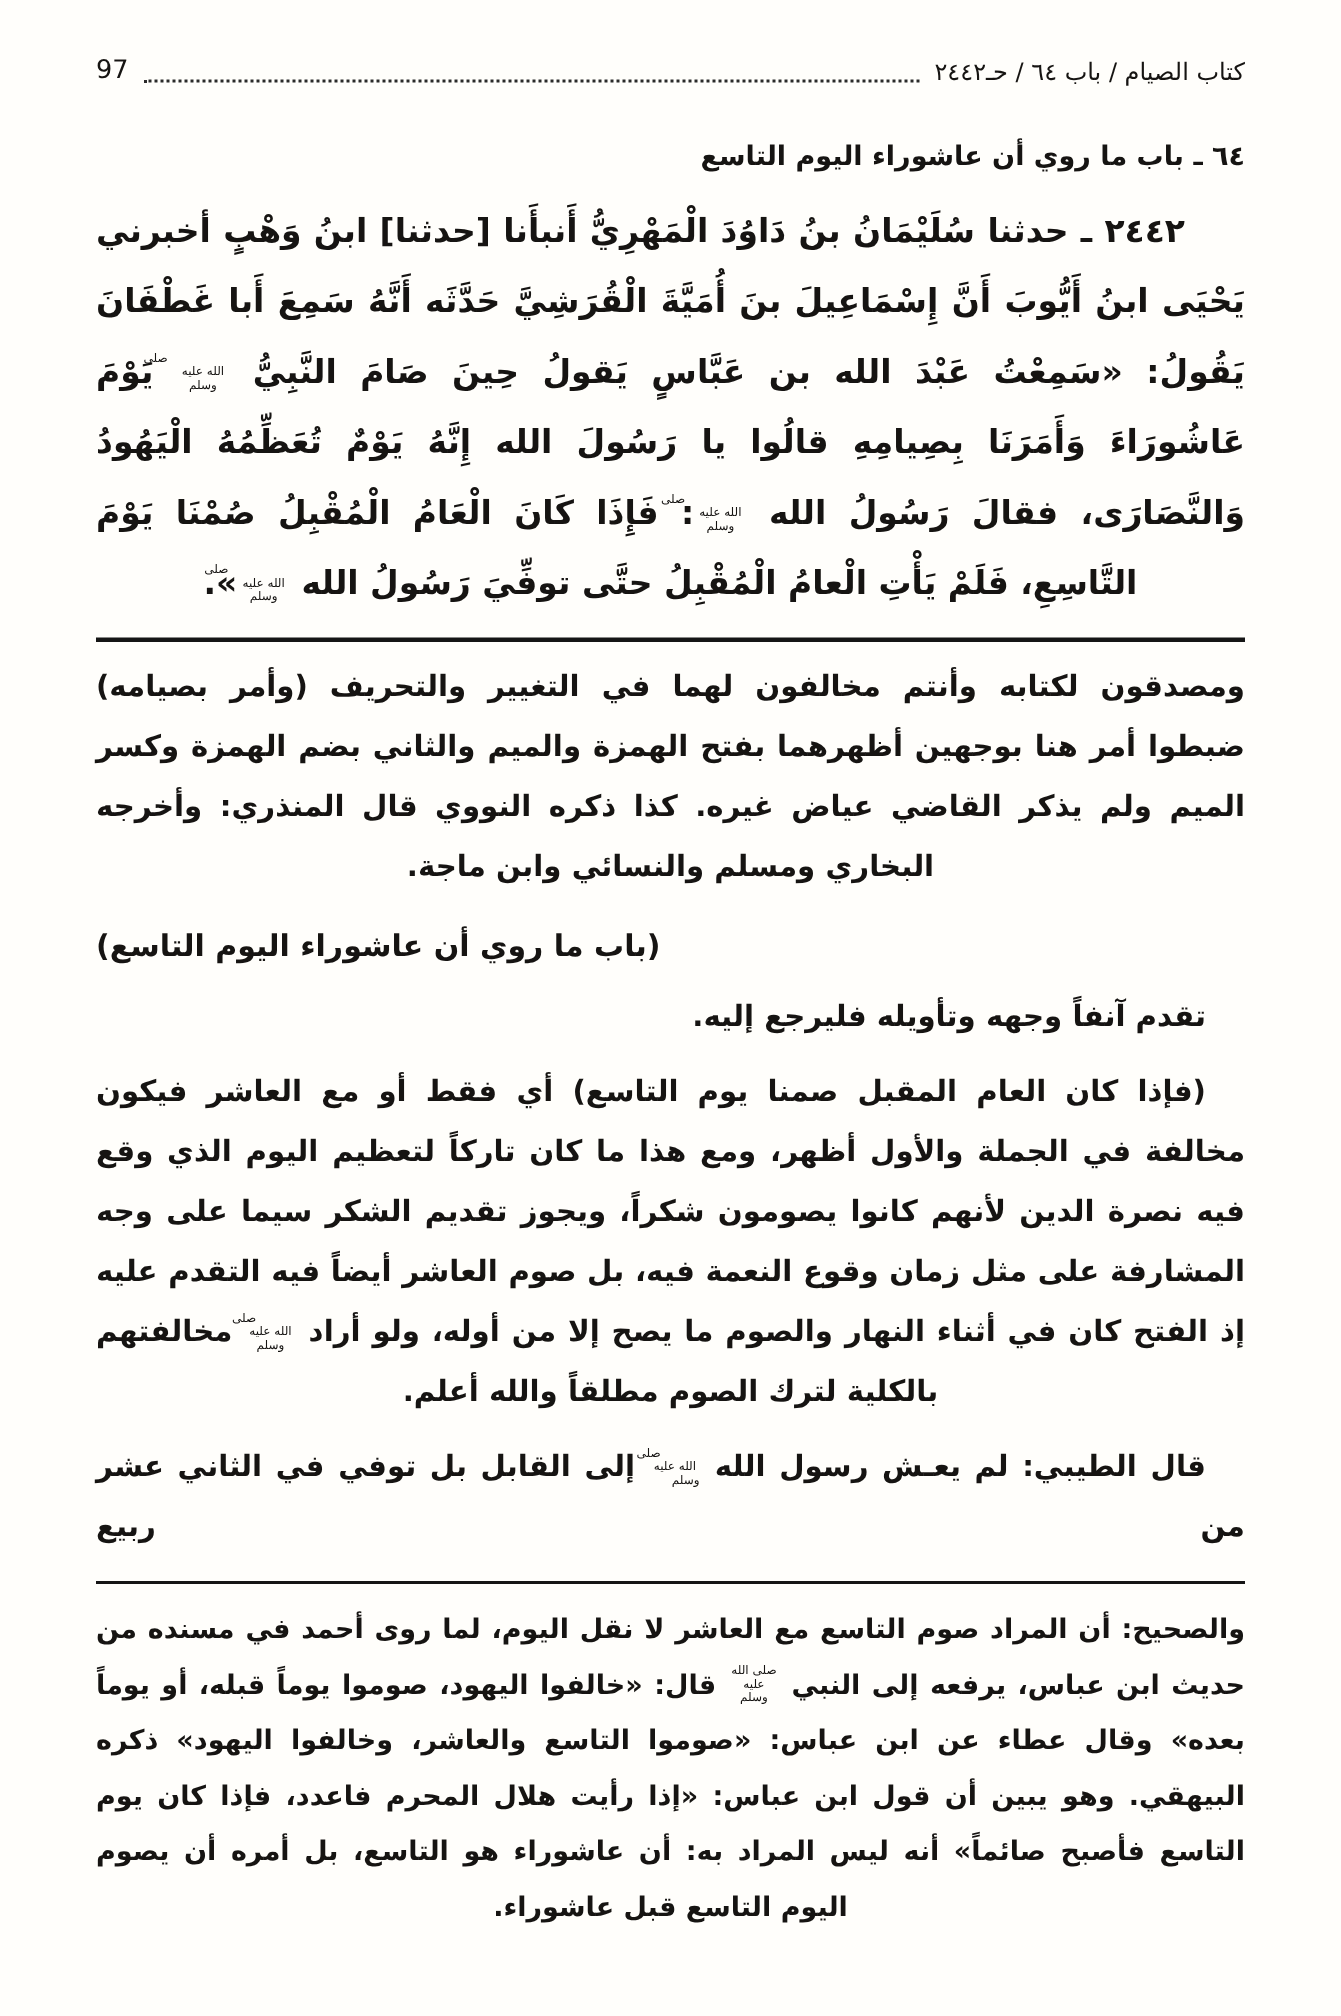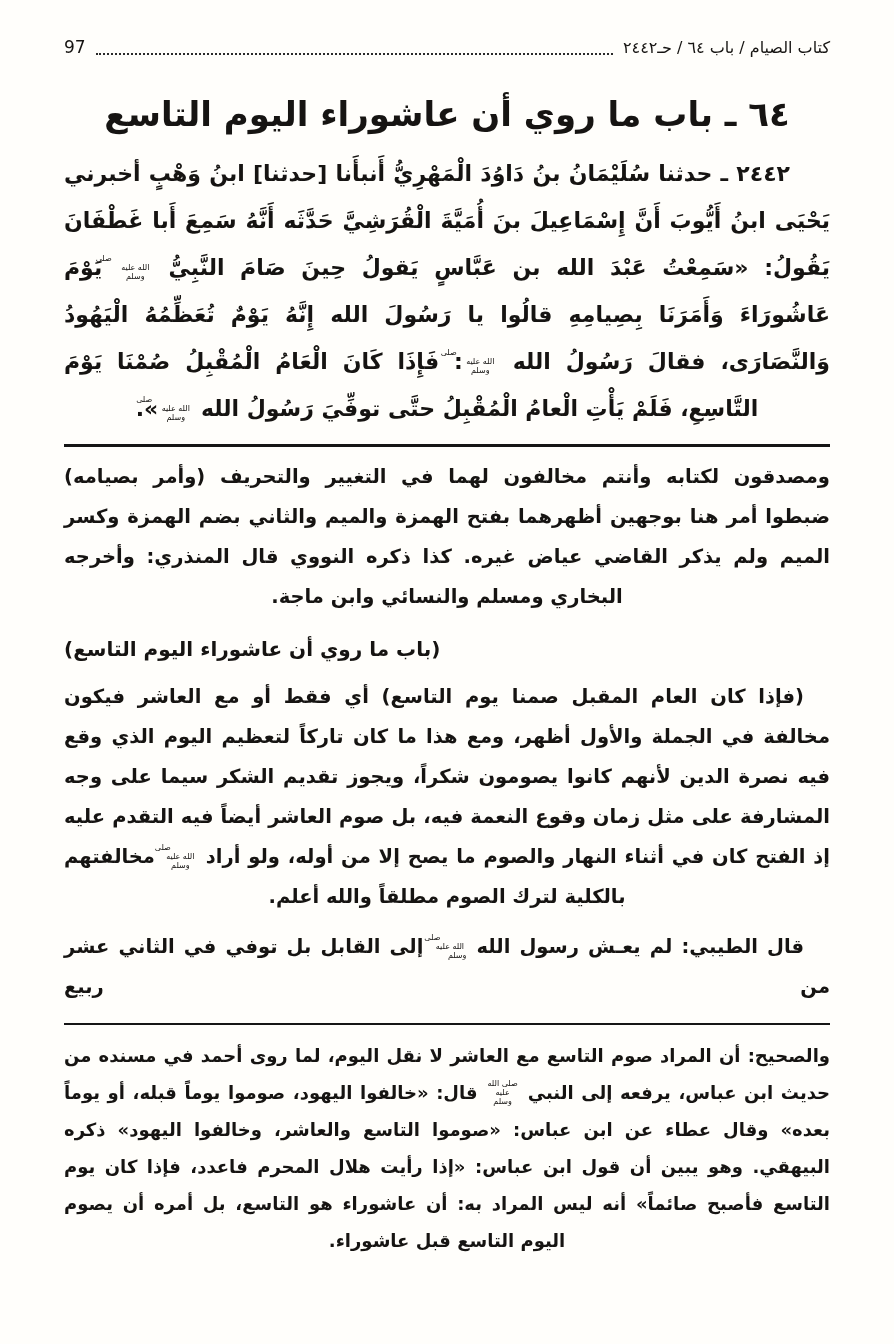--- a/index.html
+++ b/index.html
@@ -30,22 +30,22 @@
     flex: 1;
     border-bottom: 2.5px dotted #2a2a2a;
     margin: 0 10px 5px 10px;
     height: 1px;
   }
   .ph-num { white-space: nowrap; font-size: 17px; }
 
   
   .chapter-title {
     margin: 34px 0 6px 0;
-    text-align: center;
-    font-size: 34px;
+    text-align: right;
+    font-size: 18px;
     font-weight: bold;
     letter-spacing: 0;
   }
   .chapter-title .heavy { font-weight: 900; }
 
   
   .hadith {
     margin: 16px 0 6px 0;
     font-size: 22px;
     line-height: 47px;
@@ -115,20 +115,21 @@
 
   <p class="hadith">٢٤٤٢ ـ حدثنا سُلَيْمَانُ بنُ دَاوُدَ الْمَهْرِيُّ أَنبأَنا [حدثنا] ابنُ وَهْبٍ أخبرني يَحْيَى ابنُ أَيُّوبَ أَنَّ إِسْمَاعِيلَ بنَ أُمَيَّةَ الْقُرَشِيَّ حَدَّثَه أَنَّهُ سَمِعَ أَبا غَطْفَانَ يَقُولُ: «سَمِعْتُ عَبْدَ الله بن عَبَّاسٍ يَقولُ حِينَ صَامَ النَّبِيُّ <span class="pbuh">صلى الله عليه وسلم</span> يَوْمَ عَاشُورَاءَ وَأَمَرَنَا بِصِيامِهِ قالُوا يا رَسُولَ الله إِنَّهُ يَوْمٌ تُعَظِّمُهُ الْيَهُودُ وَالنَّصَارَى، فقالَ رَسُولُ الله <span class="pbuh">صلى الله عليه وسلم</span>: فَإِذَا كَانَ الْعَامُ الْمُقْبِلُ صُمْنَا يَوْمَ التَّاسِعِ، فَلَمْ يَأْتِ الْعامُ الْمُقْبِلُ حتَّى توفِّيَ رَسُولُ الله <span class="pbuh">صلى الله عليه وسلم</span>».</p>
 
   <hr class="rule">
 
   <section class="commentary">
     <p class="c-cont"><span>ومصدقون لكتابه وأنتم مخالفون لهما في التغيير والتحريف </span><b>(وأمر بصيامه)</b><span> ضبطوا أمر هنا بوجهين أظهرهما بفتح الهمزة والميم والثاني بضم الهمزة وكسر الميم ولم يذكر القاضي عياض غيره. كذا ذكره النووي قال المنذري: وأخرجه البخاري ومسلم والنسائي وابن ماجة.</span></p>
 
     <p class="c-heading">(باب ما روي أن عاشوراء اليوم التاسع)</p>
 
+    <p class="c-short">تقدم آنفاً وجهه وتأويله فليرجع إليه.</p>
 
     <p class="c-just"><b>(فإذا كان العام المقبل صمنا يوم التاسع)</b><span> أي فقط أو مع العاشر فيكون مخالفة في الجملة والأول أظهر، ومع هذا ما كان تاركاً لتعظيم اليوم الذي وقع فيه نصرة الدين لأنهم كانوا يصومون شكراً، ويجوز تقديم الشكر سيما على وجه المشارفة على مثل زمان وقوع النعمة فيه، بل صوم العاشر أيضاً فيه التقدم عليه إذ الفتح كان في أثناء النهار والصوم ما يصح إلا من أوله، ولو أراد <span class="pbuh">صلى الله عليه وسلم</span> مخالفتهم بالكلية لترك الصوم مطلقاً والله أعلم.</span></p>
 
     <p class="c-tibi">قال الطيبي: لم يعـش رسول الله <span class="pbuh">صلى الله عليه وسلم</span> إلى القابل بل توفي في الثاني عشر من ربيع</p>
   </section>
 
   <hr class="rule rule2">
 
   <section class="footnote">
     <p class="f-p">والصحيح: أن المراد صوم التاسع مع العاشر لا نقل اليوم، لما روى أحمد في مسنده من حديث ابن عباس، يرفعه إلى النبي <span class="pbuh">صلى الله عليه وسلم</span> قال: «خالفوا اليهود، صوموا يوماً قبله، أو يوماً بعده» وقال عطاء عن ابن عباس: «صوموا التاسع والعاشر، وخالفوا اليهود» ذكره البيهقي. وهو يبين أن قول ابن عباس: «إذا رأيت هلال المحرم فاعدد، فإذا كان يوم التاسع فأصبح صائماً» أنه ليس المراد به: أن عاشوراء هو التاسع، بل أمره أن يصوم اليوم التاسع قبل عاشوراء.</p>

